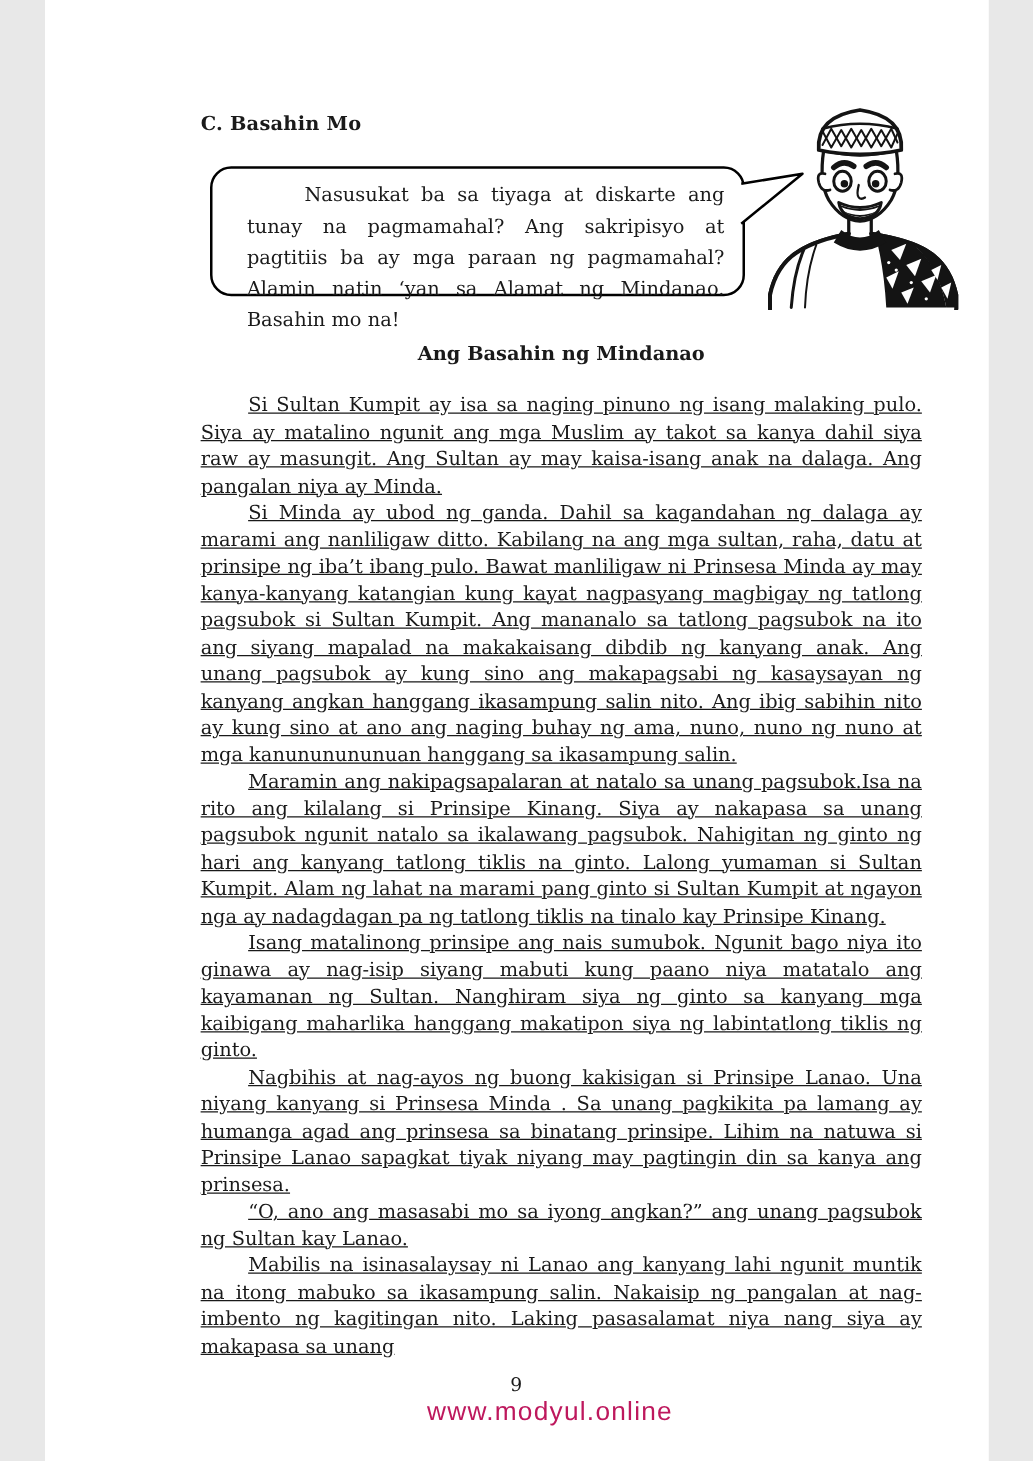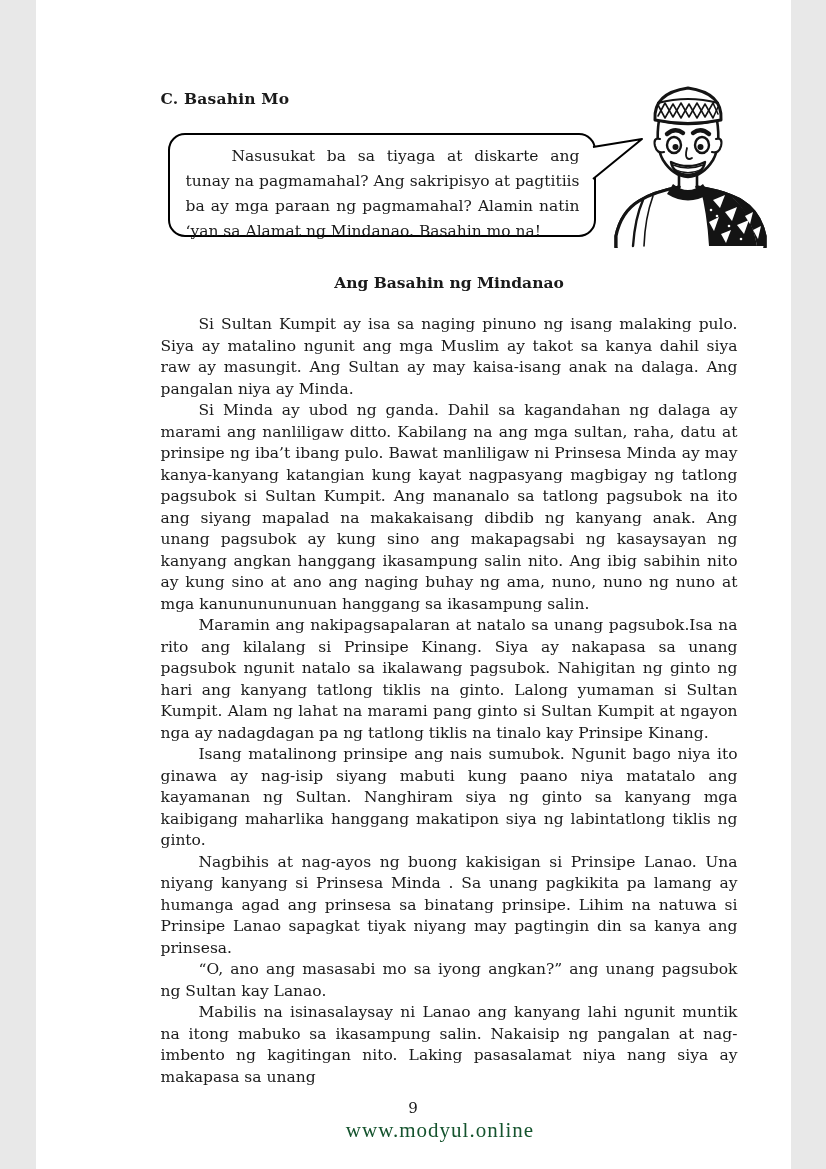--- a/index.html
+++ b/index.html
@@ -14,47 +14,47 @@
   }
   .heading{
     position:absolute;left:125px;top:89px;
     font-size:15.5px;font-weight:bold;letter-spacing:.2px;
   }
   .bubble{
     position:absolute;left:132px;top:133px;
     width:428px;height:104px;
     border:2px solid #000;border-radius:17px;
     box-sizing:border-box;
-    padding:9px 14px 8px 16px;
+    padding:9px 14px 8px 28px;
     background:#fff;
   }
   .bubble p{
     margin:0;font-size:15.5px;line-height:25px;
     text-align:justify;text-indent:46px;
   }
   .tail{position:absolute;left:554px;top:132px;z-index:3;}
   .character{position:absolute;left:577px;top:84px;z-index:2;}
   .story-title{
     position:absolute;left:125px;top:273px;width:577px;
     text-align:center;font-size:15.5px;font-weight:bold;
   }
   .story-body{
     position:absolute;left:125px;top:314px;width:577px;
     font-size:15.5px;line-height:21.5px;text-align:justify;
   }
-  .story-body p{margin:0;text-indent:38px;}
+  .story-body p{margin:0;text-indent:38px;text-decoration:underline;}
   .page-number{
     position:absolute;left:0;right:0;top:1099px;
     text-align:center;font-size:15px;
   }
   .watermark{
     position:absolute;left:54px;right:0;top:1118px;
     text-align:center;
-    font-family:Liberation Serif, serif;
-    font-size:21px;color:#14532d;letter-spacing:1px;
+    font-family:Liberation Sans, sans-serif;
+    font-size:21px;color:#be185d;letter-spacing:1px;
   }
 </style>
 </head>
 <body>
 
 <div class="page">
 
   <div class="heading">C. Basahin Mo</div>
 
   <div class="bubble">

